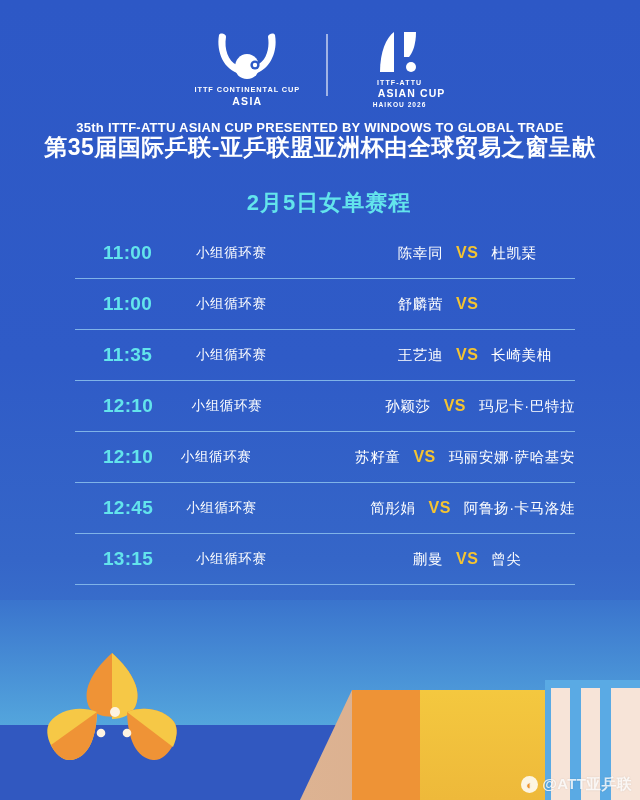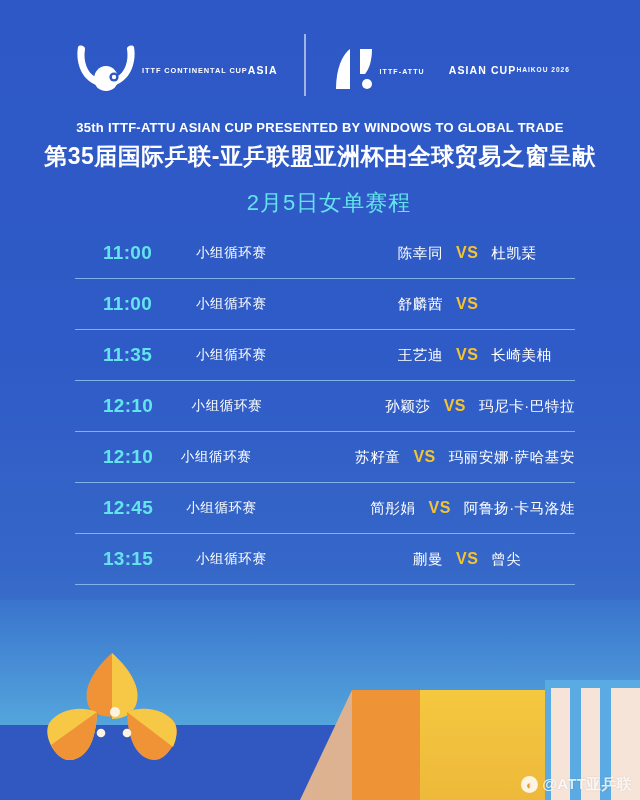--- a/index.html
+++ b/index.html
@@ -21,21 +21,21 @@
   
   .logo-row {
     position:absolute;
     top:28px; left:0; right:0;
     display:flex;
     align-items:center;
     justify-content:center;
     gap:26px;
     height:82px;
   }
-  .logo-block { display:flex; align-items:center; }
+  .logo-block { display:flex; flex-direction:column; align-items:center; }
 
   .mark-continental { width:72px; height:50px; }
   .logo-caption-1 {
     color:#ffffff;
     font-size:7.4px;
     letter-spacing:0.9px;
     font-weight:700;
     margin-top:3px;
     white-space:nowrap;
   }
@@ -65,34 +65,34 @@
     position:absolute;
     top:120px; left:0; right:0;
     text-align:center;
     color:#ffffff;
     font-size:13px;
     font-weight:700;
     letter-spacing:.25px;
   }
   .title-cn {
     position:absolute;
-    top:141px; left:0; right:0;
+    top:132px; left:0; right:0;
     text-align:center;
     color:#ffffff;
     font-size:23px;
     font-weight:700;
     letter-spacing:.5px;
   }
   .subtitle {
     position:absolute;
     top:188px; left:18px; right:0;
     text-align:center;
     color:#63e4ec;
     font-size:22px;
-    font-weight:400;
+    font-weight:700;
     letter-spacing:1px;
   }
 
   
   .schedule {
     position:absolute;
     top:228px;
     left:75px;
     width:500px;
   }

